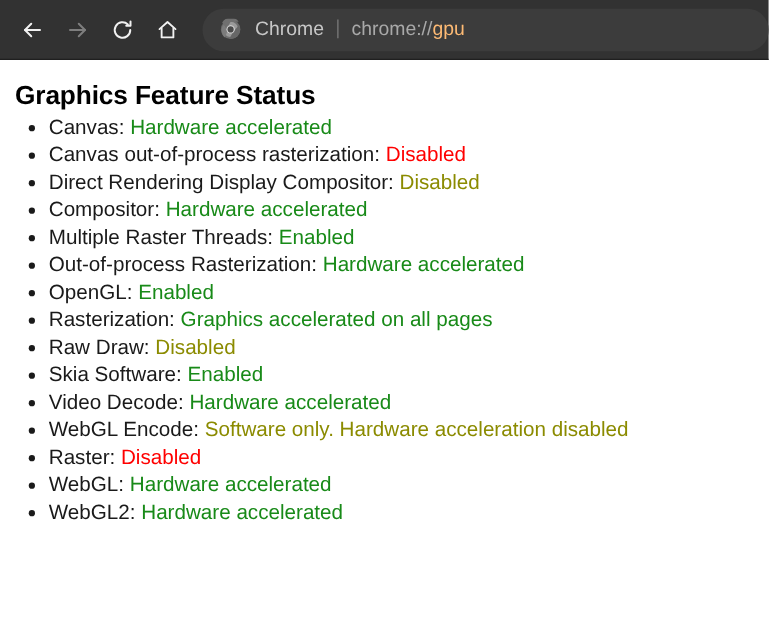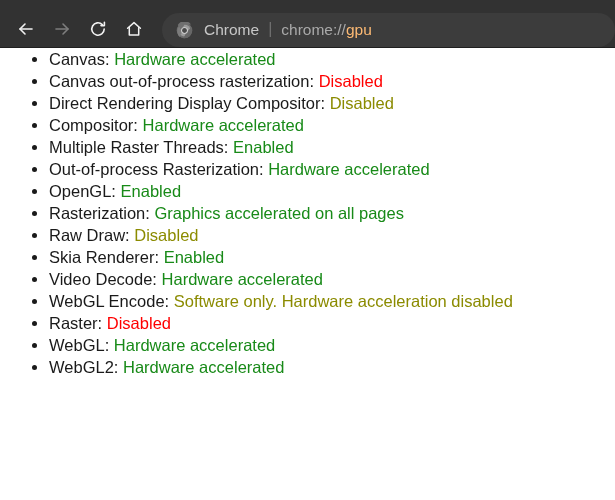--- a/index.html
+++ b/index.html
@@ -13,21 +13,21 @@
     background: #ffffff;
     font-family: "Liberation Sans", sans-serif;
     -webkit-font-smoothing: antialiased;
   }
 
   
   .toolbar {
     height: 48px;
     background: #323232;
     display: flex;
-    align-items: flex-end;
+    align-items: center;
     padding: 0 0 0 8px;
     box-sizing: border-box;
     border-bottom: 1px solid #1f1f1f;
   }
   .nav-btn {
     width: 36px;
     height: 36px;
     display: flex;
     align-items: center;
     justify-content: center;
@@ -100,21 +100,21 @@
     font-size: 21px;
     font-weight: bold;
     color: #000000;
     margin: 17px 0 2px 12px;
     letter-spacing: -0.1px;
   }
 
   ul.feature-list {
     list-style: disc;
     margin: 0;
-    padding-left: 49px;
+    padding-left: 39px;
     color: #000000;
   }
   ul.feature-list li {
     font-size: 16.5px;
     line-height: 22px;
     color: #1a1a1a;
     white-space: nowrap;
   }
   .val-green  { color: #188a18; }
   .val-red    { color: #ff0000; }
@@ -175,32 +175,33 @@
     </span>
     <span class="omnibox-brand">Chrome</span>
     <span class="omnibox-sep">|</span>
     <span class="omnibox-url"><span>chrome://</span><span class="host">gpu</span></span>
   </div>
 </div>
 
 <div class="page">
 
 
+  <h1 class="section-title">Graphics Feature Status</h1>
 
   <ul class="feature-list">
 
   <li><span>Canvas:</span> <span class="val-green">Hardware accelerated</span></li>
       <li><span>Canvas out-of-process rasterization:</span> <span class="val-red">Disabled</span></li>
       <li><span>Direct Rendering Display Compositor:</span> <span class="val-olive">Disabled</span></li>
       <li><span>Compositor:</span> <span class="val-green">Hardware accelerated</span></li>
       <li><span>Multiple Raster Threads:</span> <span class="val-green">Enabled</span></li>
       <li><span>Out-of-process Rasterization:</span> <span class="val-green">Hardware accelerated</span></li>
       <li><span>OpenGL:</span> <span class="val-green">Enabled</span></li>
       <li><span>Rasterization:</span> <span class="val-green">Graphics accelerated on all pages</span></li>
       <li><span>Raw Draw:</span> <span class="val-olive">Disabled</span></li>
-      <li><span>Skia Renderer:</span> <span class="val-green">Enabled</span></li>
+      <li><span>Skia Software:</span> <span class="val-green">Enabled</span></li>
       <li><span>Video Decode:</span> <span class="val-green">Hardware accelerated</span></li>
       <li><span>WebGL Encode:</span> <span class="val-olive">Software only. Hardware acceleration disabled</span></li>
       <li><span>Raster:</span> <span class="val-red">Disabled</span></li>
       <li><span>WebGL:</span> <span class="val-green">Hardware accelerated</span></li>
       <li><span>WebGL2:</span> <span class="val-green">Hardware accelerated</span></li>
     </ul>
 </div>
 
 </body></html>

